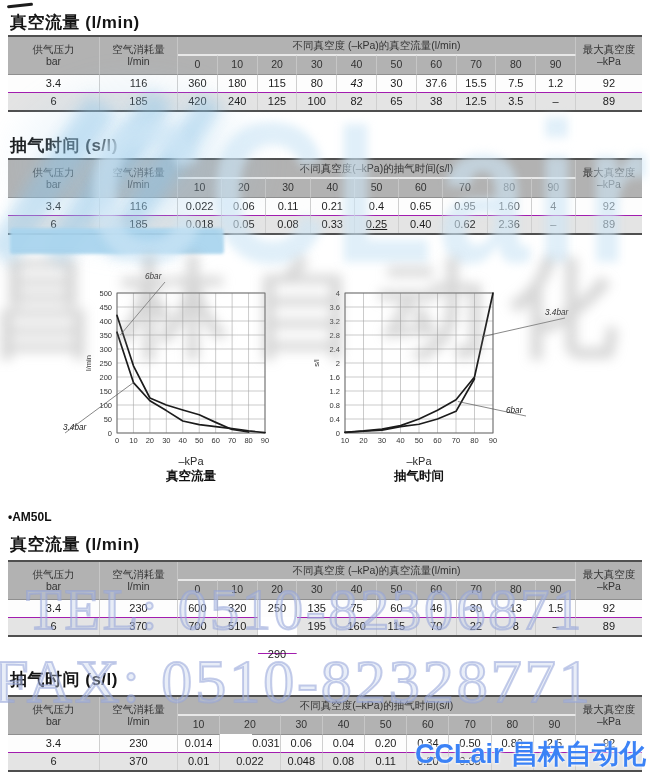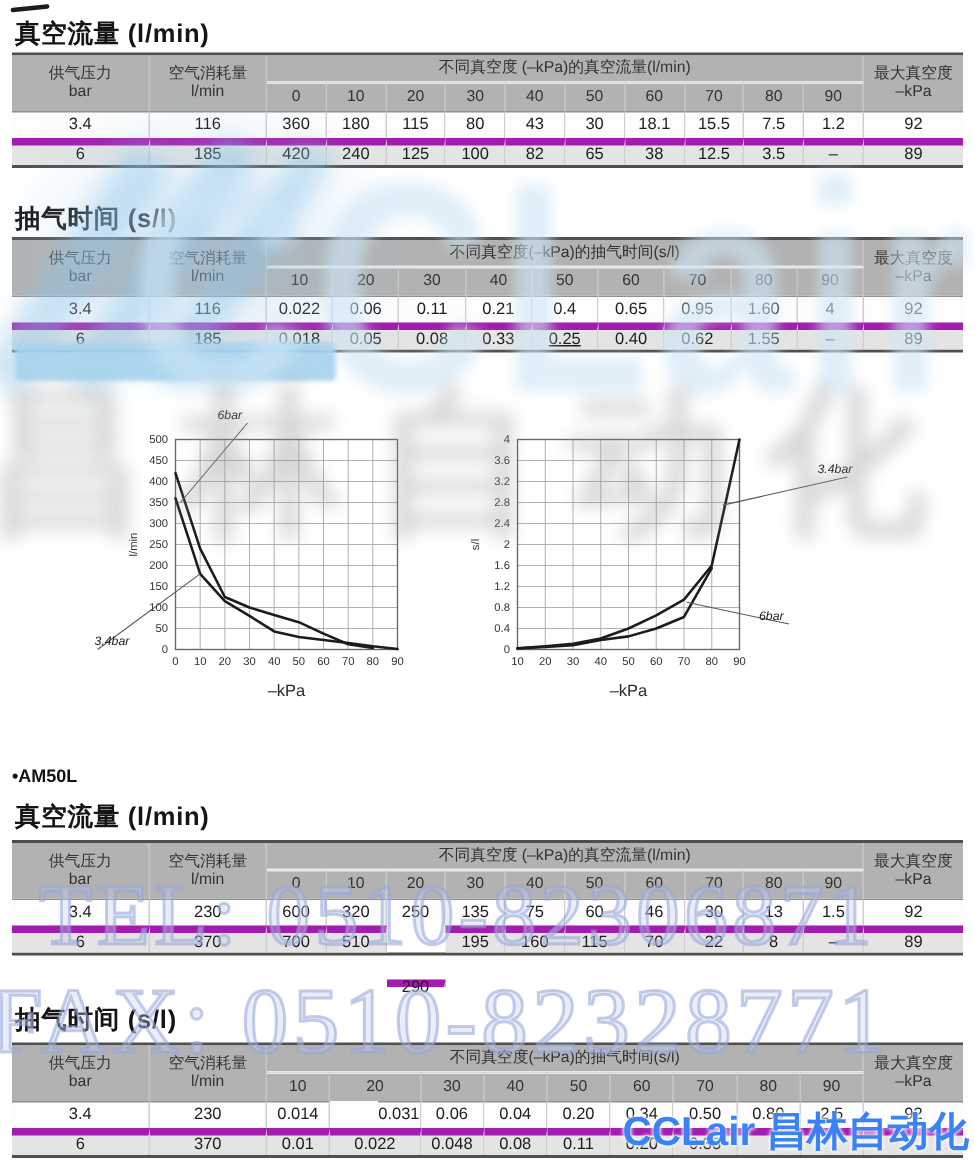--- a/index.html
+++ b/index.html
@@ -12,21 +12,21 @@
       grid-template-rows:18px 19px 18px 18px;
       border-top:2px solid #4f4f4f;border-bottom:2px solid #4f4f4f;background:#fff;}
   .spec-table div{display:flex;align-items:center;justify-content:center;text-align:center;
       white-space:pre-line;line-height:1.12;}
   .spec-table .th{background:#b2b2b2;color:#333;font-size:10.5px;
       border-right:1px solid #c6c6c6;}
   .spec-table .hspan{border-bottom:1px solid #e8e8e8;}
   .spec-table .hsub{border-top:1px solid #e8e8e8;}
   .spec-table .td{font-size:11px;color:#1d1d1d;border-right:1px solid #cfcfcf;background:#fdfdfd;}
   .spec-table .tdA{border-top:1px solid #8f8f8f;}
-  .spec-table .tdB{border-top:5px solid #a21caf;}
+  .spec-table .tdB{border-top:1px solid #a21caf;}
   .spec-table .alt{background:#e4e4e4;}
   .spec-table .last{border-right:none;}
   
   .chart{position:absolute;width:315px;}
   .chart svg{display:block;}
   .chart-xlabel{width:148px;margin-left:57px;text-align:center;font-size:11px;color:#2a2a2a;margin-top:2px;}
   .chart-name{width:148px;margin-left:57px;text-align:center;font-size:12.5px;font-weight:bold;color:#111;margin-top:1px;}
   
   .wm{position:absolute;pointer-events:none;}
   .wm-blob{left:-10px;top:60px;width:290px;height:210px;border-radius:50%;
@@ -79,23 +79,23 @@
     <div class="th hsub" style="grid-area: 2 / 11;">80</div>
     <div class="th hsub" style="grid-area: 2 / 12;">90</div>
     <div class="th last" style="grid-area: 1 / 13 / 3;">最大真空度
 –kPa</div>
     <div class="td tdA" style="grid-area: 3 / 1;">3.4</div>
     <div class="td tdA" style="grid-area: 3 / 2;">116</div>
     <div class="td tdA" style="grid-area: 3 / 3;">360</div>
     <div class="td tdA" style="grid-area: 3 / 4;">180</div>
     <div class="td tdA" style="grid-area: 3 / 5;">115</div>
     <div class="td tdA" style="grid-area: 3 / 6;">80</div>
-    <div class="td tdA" style="grid-area: 3 / 7;">43</div>
+    <div class="td tdA" style="grid-area: 3 / 7; font-style: italic;">43</div>
     <div class="td tdA" style="grid-area: 3 / 8;">30</div>
-    <div class="td tdA" style="grid-area: 3 / 9;">18.1</div>
+    <div class="td tdA" style="grid-area: 3 / 9;">37.6</div>
     <div class="td tdA" style="grid-area: 3 / 10;">15.5</div>
     <div class="td tdA" style="grid-area: 3 / 11;">7.5</div>
     <div class="td tdA" style="grid-area: 3 / 12;">1.2</div>
     <div class="td tdA last" style="grid-area: 3 / 13;">92</div>
     <div class="td tdB alt" style="grid-area: 4 / 1;">6</div>
     <div class="td tdB alt" style="grid-area: 4 / 2;">185</div>
     <div class="td tdB alt" style="grid-area: 4 / 3;">420</div>
     <div class="td tdB alt" style="grid-area: 4 / 4;">240</div>
     <div class="td tdB alt" style="grid-area: 4 / 5;">125</div>
     <div class="td tdB alt" style="grid-area: 4 / 6;">100</div>
@@ -138,21 +138,21 @@
     <div class="td tdA last" style="grid-area: 3 / 12;">92</div>
     <div class="td tdB alt" style="grid-area: 4 / 1;">6</div>
     <div class="td tdB alt" style="grid-area: 4 / 2;">185</div>
     <div class="td tdB alt" style="grid-area: 4 / 3;">0.018</div>
     <div class="td tdB alt" style="grid-area: 4 / 4;">0.05</div>
     <div class="td tdB alt" style="grid-area: 4 / 5;">0.08</div>
     <div class="td tdB alt" style="grid-area: 4 / 6;">0.33</div>
     <div class="td tdB alt" style="grid-area: 4 / 7; text-decoration: underline;">0.25</div>
     <div class="td tdB alt" style="grid-area: 4 / 8;">0.40</div>
     <div class="td tdB alt" style="grid-area: 4 / 9;">0.62</div>
-    <div class="td tdB alt" style="grid-area: 4 / 10;">1.55</div>
+    <div class="td tdB alt" style="grid-area: 4 / 10;">2.36</div>
     <div class="td tdB alt" style="grid-area: 4 / 11;">–</div>
     <div class="td tdB alt last" style="grid-area: 4 / 12;">89</div>
   </div>
 <div class="spec-table" style="top: 560px; grid-template-columns: 92px 78px repeat(10, 1fr) 66px;">
     <div class="th" style="grid-area: 1 / 1 / 3;">供气压力
 bar</div>
     <div class="th" style="grid-area: 1 / 2 / 3;">空气消耗量
 l/min</div>
     <div class="th hspan" style="grid-area: 1 / 3 / auto / span 10;">不同真空度 (–kPa)的真空流量(l/min)</div>
     <div class="th hsub" style="grid-area: 2 / 3;">0</div>
@@ -284,20 +284,21 @@
       <rect x="57" y="22" width="148" height="140" fill="none" stroke="#666" stroke-width="0.9"></rect>
       <text x="0" y="0" font-size="7.5" fill="#333" transform="translate(31,92) rotate(-90)" text-anchor="middle">l/min</text>
       <polyline points="57,44.400000000000006 73.44444444444444,94.8 89.88888888888889,127 106.33333333333333,134 122.77777777777777,139.04 139.22222222222223,143.8 155.66666666666666,151.36 172.11111111111111,158.5 188.55555555555554,161.02" fill="none" stroke="#1c1c1c" stroke-width="1.7" stroke-linejoin="round" stroke-linecap="round"></polyline>
       <polyline points="57,61.2 73.44444444444444,111.60000000000001 89.88888888888889,129.8 106.33333333333333,139.6 122.77777777777777,149.96 139.22222222222223,153.6 155.66666666666666,155.7 172.11111111111111,157.66 188.55555555555554,159.9 205,161.66400000000002" fill="none" stroke="#1c1c1c" stroke-width="1.7" stroke-linejoin="round" stroke-linecap="round"></polyline>
       <line x1="105" y1="11" x2="60.28888888888889" y2="64" stroke="#555" stroke-width="0.7"></line>
       <text x="85" y="8" font-size="8.2" fill="#222" font-style="italic">6bar</text>
       <line x1="5" y1="162" x2="73.44444444444444" y2="111.60000000000001" stroke="#555" stroke-width="0.7"></line>
       <text x="3" y="159" font-size="8.2" fill="#222" font-style="italic">3.4bar</text>
     </svg>
     <div class="chart-xlabel">–kPa</div>
+    <div class="chart-name">真空流量</div>
   </div>
 <div class="chart" style="left:288px;top:271px">
     <svg width="315" height="182">
       <line x1="57" y1="22" x2="57" y2="162" stroke="#a8a8a8" stroke-width="0.6"></line>
       <text x="57" y="172" text-anchor="middle" font-size="7.5" fill="#333">10</text>
       <line x1="75.5" y1="22" x2="75.5" y2="162" stroke="#a8a8a8" stroke-width="0.6"></line>
       <text x="75.5" y="172" text-anchor="middle" font-size="7.5" fill="#333">20</text>
       <line x1="94" y1="22" x2="94" y2="162" stroke="#a8a8a8" stroke-width="0.6"></line>
       <text x="94" y="172" text-anchor="middle" font-size="7.5" fill="#333">30</text>
       <line x1="112.5" y1="22" x2="112.5" y2="162" stroke="#a8a8a8" stroke-width="0.6"></line>
@@ -337,20 +338,21 @@
       <rect x="57" y="22" width="148" height="140" fill="none" stroke="#666" stroke-width="0.9"></rect>
       <text x="0" y="0" font-size="7.5" fill="#333" transform="translate(31,92) rotate(-90)" text-anchor="middle">s/l</text>
       <polyline points="57,161.23000000000002 75.5,159.9 94,158.15 112.5,154.65 131,148 149.5,139.25 168,128.75 186.5,106 205,22" fill="none" stroke="#1c1c1c" stroke-width="1.7" stroke-linejoin="round" stroke-linecap="round"></polyline>
       <polyline points="57,161.37 75.5,160.25 94,159.2 112.5,155.7 131,153.25 149.5,148 168,140.3 186.5,107.75" fill="none" stroke="#1c1c1c" stroke-width="1.7" stroke-linejoin="round" stroke-linecap="round"></polyline>
       <line x1="277" y1="47" x2="193.9" y2="65.75" stroke="#555" stroke-width="0.7"></line>
       <text x="257" y="44" font-size="8.2" fill="#222" font-style="italic">3.4bar</text>
       <line x1="238" y1="145" x2="169.85" y2="130.5" stroke="#555" stroke-width="0.7"></line>
       <text x="218" y="142" font-size="8.2" fill="#222" font-style="italic">6bar</text>
     </svg>
     <div class="chart-xlabel">–kPa</div>
+    <div class="chart-name">抽气时间</div>
   </div>
 
 <div class="wm scan-mark"></div>
 <div class="wm wm-blob"></div>
 <div class="wm blade blade1"></div>
 <div class="wm blade blade2"></div>
 <div class="wm blade blade3"></div>
 <div class="wm wm-bluebar"></div>
 <div class="wm wm-cclair">CCLair</div>
 <div class="wm wm-cn">昌林自动化</div>

